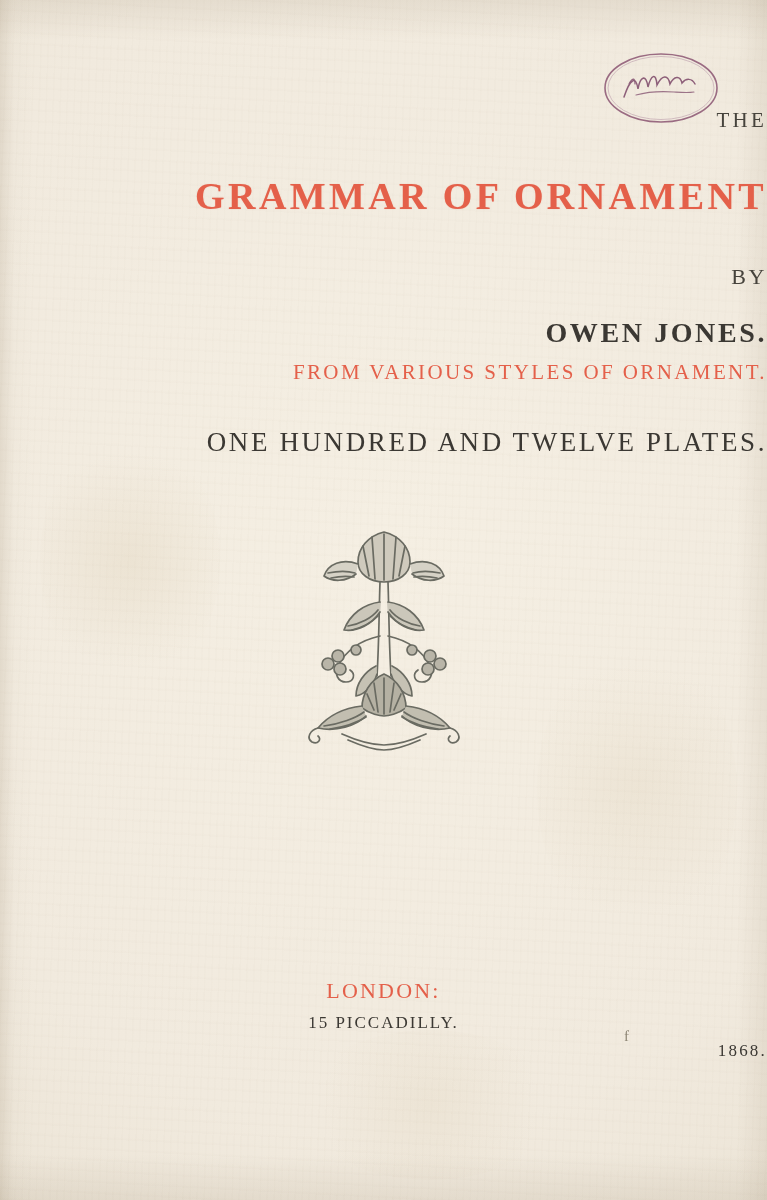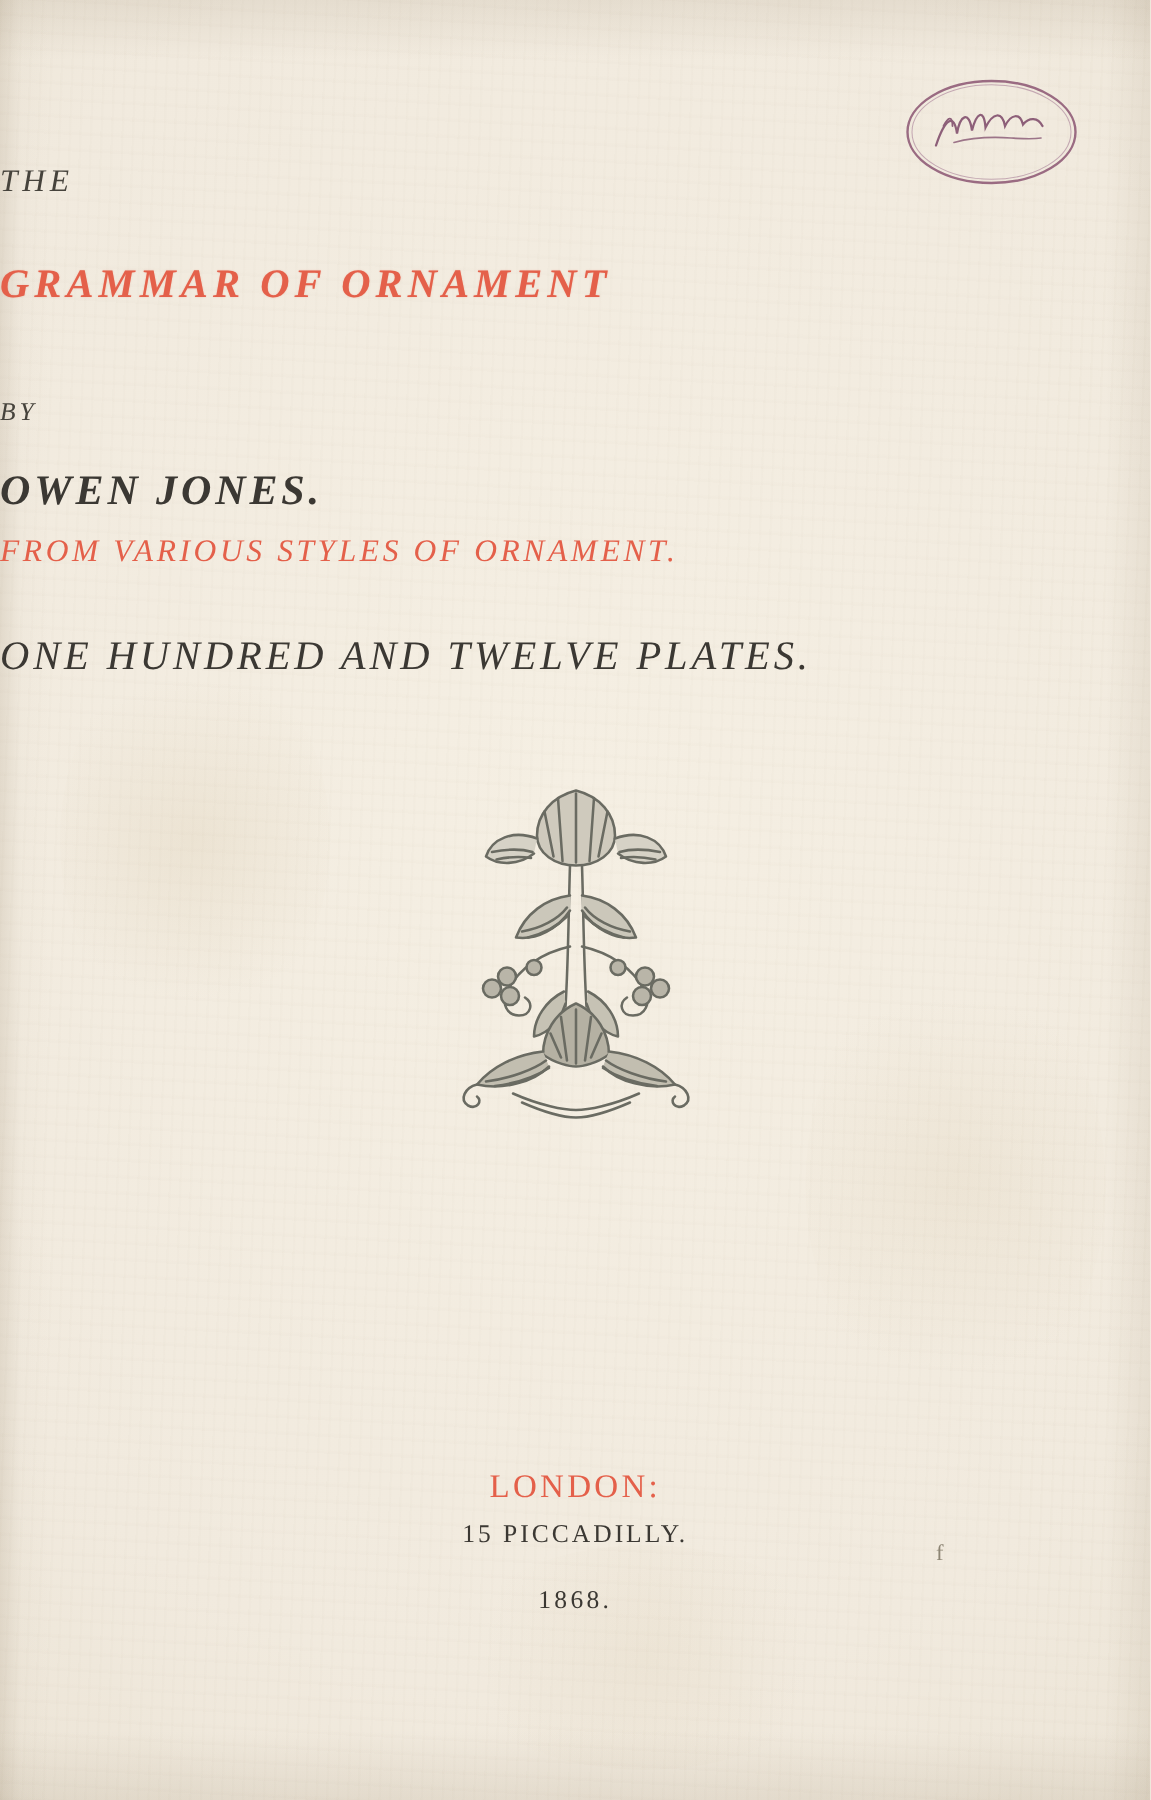--- a/index.html
+++ b/index.html
@@ -52,43 +52,42 @@
     border-radius: 50%;
   }
   .stain-a { left: 40px;  top: 430px;  width: 180px; height: 260px; background: radial-gradient(circle, rgba(198,178,140,0.16), rgba(0,0,0,0) 68%); }
   .stain-b { right: 30px; top: 640px;  width: 200px; height: 300px; background: radial-gradient(circle, rgba(198,178,140,0.13), rgba(0,0,0,0) 70%); }
   .stain-c { left: 300px; bottom: 20px;width: 260px; height: 150px; background: radial-gradient(circle, rgba(200,182,146,0.12), rgba(0,0,0,0) 72%); }
 
   
   .content {
     position: relative;
     z-index: 3;
-    text-align: left;
-    font-style: italic;
+    text-align: right;
   }
 
   .line-the {
     margin-top: 108px;
     font-size: 21px;
     letter-spacing: 3.2px;
     color: #46433c;
   }
 
   .line-title {
     margin-top: 41px;
-    font-size: 27px;
+    font-size: 38px;
     letter-spacing: 3.4px;
     color: #e4604a;
     font-weight: 700;
     text-shadow: 0 0 1px rgba(228,96,74,0.35);
   }
 
   .line-by {
-    margin-top: 60px;
-    font-size: 17px;
+    margin-top: 46px;
+    font-size: 22px;
     letter-spacing: 2.6px;
     color: #46433c;
   }
 
   .line-author {
     margin-top: 27px;
     font-size: 28px;
     letter-spacing: 2.6px;
     font-weight: 700;
     color: #3b3833;
@@ -141,24 +140,25 @@
     letter-spacing: 2.2px;
     color: #3b3833;
   }
   .imp-address {
     margin-top: 9px;
     font-size: 17px;
     letter-spacing: 2.0px;
     color: #3b3833;
   }
   .imp-year {
-    margin-top: 24px;
+    margin-top: 8px;
     font-size: 17px;
     letter-spacing: 2.2px;
     color: #3b3833;
+    text-align: right;
   }
 
   
   .stamp {
     position: absolute;
     left: 602px;
     top: 51px;
     width: 118px;
     height: 74px;
     z-index: 4;

